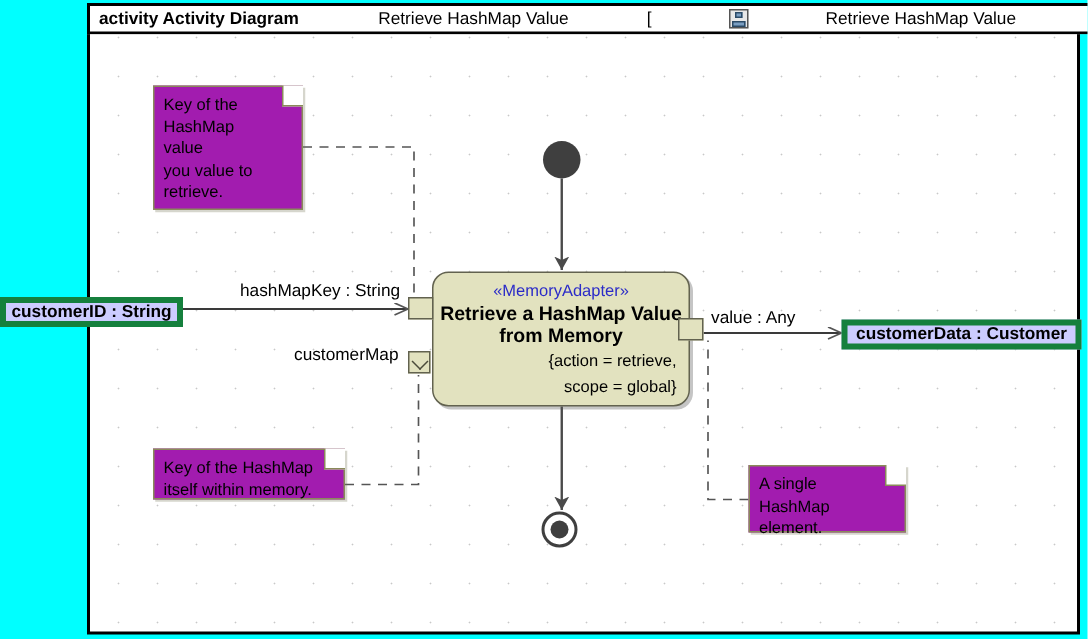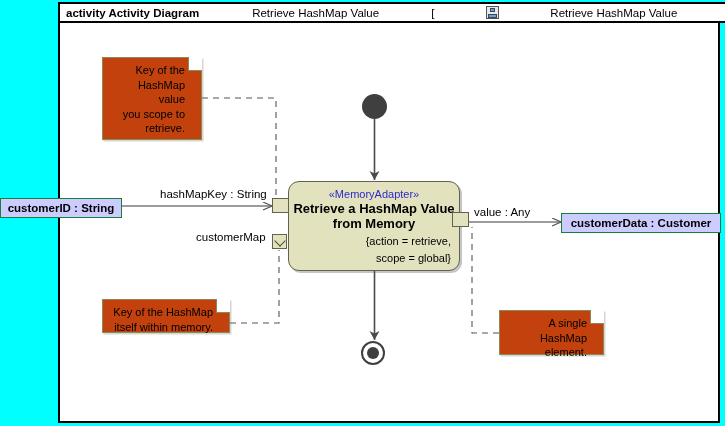--- a/index.html
+++ b/index.html
@@ -109,39 +109,38 @@
   }
   #pin-map .chev{
     width:7px;height:7px;border-left:1.5px solid #4b4b3a;
     border-bottom:1.5px solid #4b4b3a;transform:rotate(-45deg);
     margin-top:-2px;
   }
 
   
   .objnode{
     position:absolute;height:20px;
-    background:#ccccff;border:1px solid #15803d;
+    background:#ccccff;border:4px solid #15803d;
     box-sizing:border-box;
     display:flex;align-items:center;justify-content:center;
     font-weight:bold;font-size:11.5px;color:#000;
     white-space:nowrap;padding:0 7px;
   }
   #obj-in{left:0px;top:198px;width:122px;}
   #obj-out{left:561px;top:213px;width:160px;}
 
   
   .note{
     position:absolute;
-    background:#c2410c;
+    background:#a21caf;
     border:1px solid #8a8a5a;
     box-sizing:border-box;
     font-size:11px;line-height:14.5px;color:#000;
     padding:5px 16px 4px 6px;
     box-shadow:1.5px 1.5px 0 rgba(120,120,90,.3);
-    text-align:right;
   }
   .note .fold{
     position:absolute;right:-1px;top:-1px;width:14px;height:14px;
     background:#ffffff;
     border-left:1px solid #8a8a5a;border-bottom:1px solid #8a8a5a;
     box-sizing:border-box;
   }
   #note-1{left:102px;top:57px;width:100px;height:83px;}
   #note-2{left:102px;top:299px;width:128px;height:34px;}
   #note-3{left:499px;top:310px;width:105px;height:45px;}
@@ -221,21 +220,21 @@
 
   <div class="objnode" id="obj-in">customerID : String</div>
   <div class="objnode" id="obj-out">customerData : Customer</div>
 
   <div class="final-node"></div>
 
   <div class="note" id="note-1">
     <div class="fold"></div>
     <div>Key of the</div>
     <div>HashMap value</div>
-    <div>you scope to</div>
+    <div>you value to</div>
     <div>retrieve.</div>
   </div>
 
   <div class="note" id="note-2">
     <div class="fold"></div>
     <div>Key of the HashMap</div>
     <div>itself within memory.</div>
   </div>
 
   <div class="note" id="note-3">

